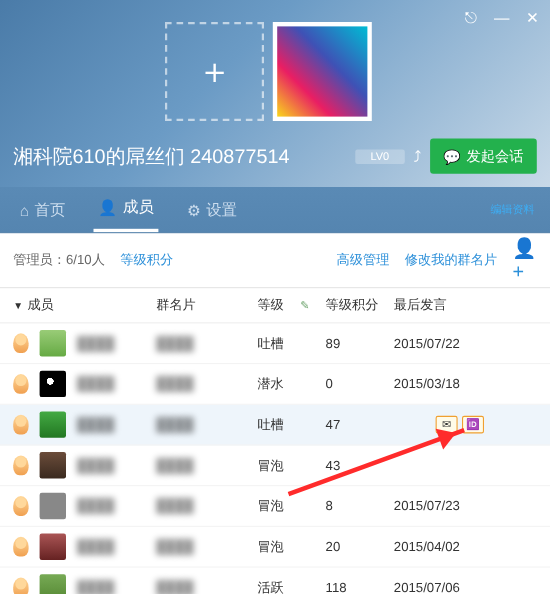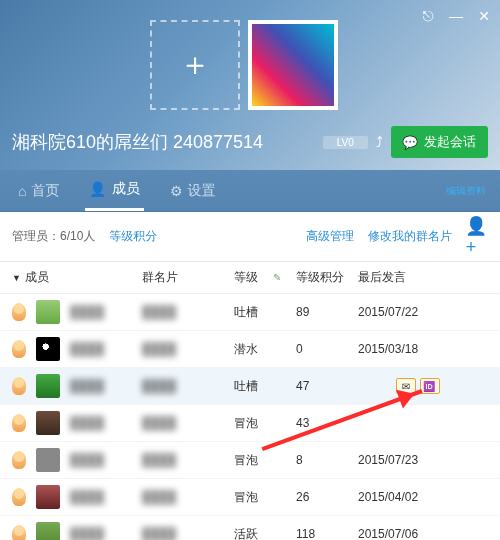--- a/index.html
+++ b/index.html
@@ -175,21 +175,21 @@
       <div class="c5">2015/07/23</div>
     </div>
     <div class="row">
       <div class="c1">
         <div class="av"></div>
         <div class="pic p6"></div>
         <span class="blur">████</span>
       </div>
       <div class="c2"><span class="blur">████</span></div>
       <div class="c3">冒泡</div>
-      <div class="c4">26</div>
+      <div class="c4">20</div>
       <div class="c5">2015/04/02</div>
     </div>
     <div class="row">
       <div class="c1">
         <div class="av"></div>
         <div class="pic p7"></div>
         <span class="blur">████</span>
       </div>
       <div class="c2"><span class="blur">████</span></div>
       <div class="c3">活跃</div>

